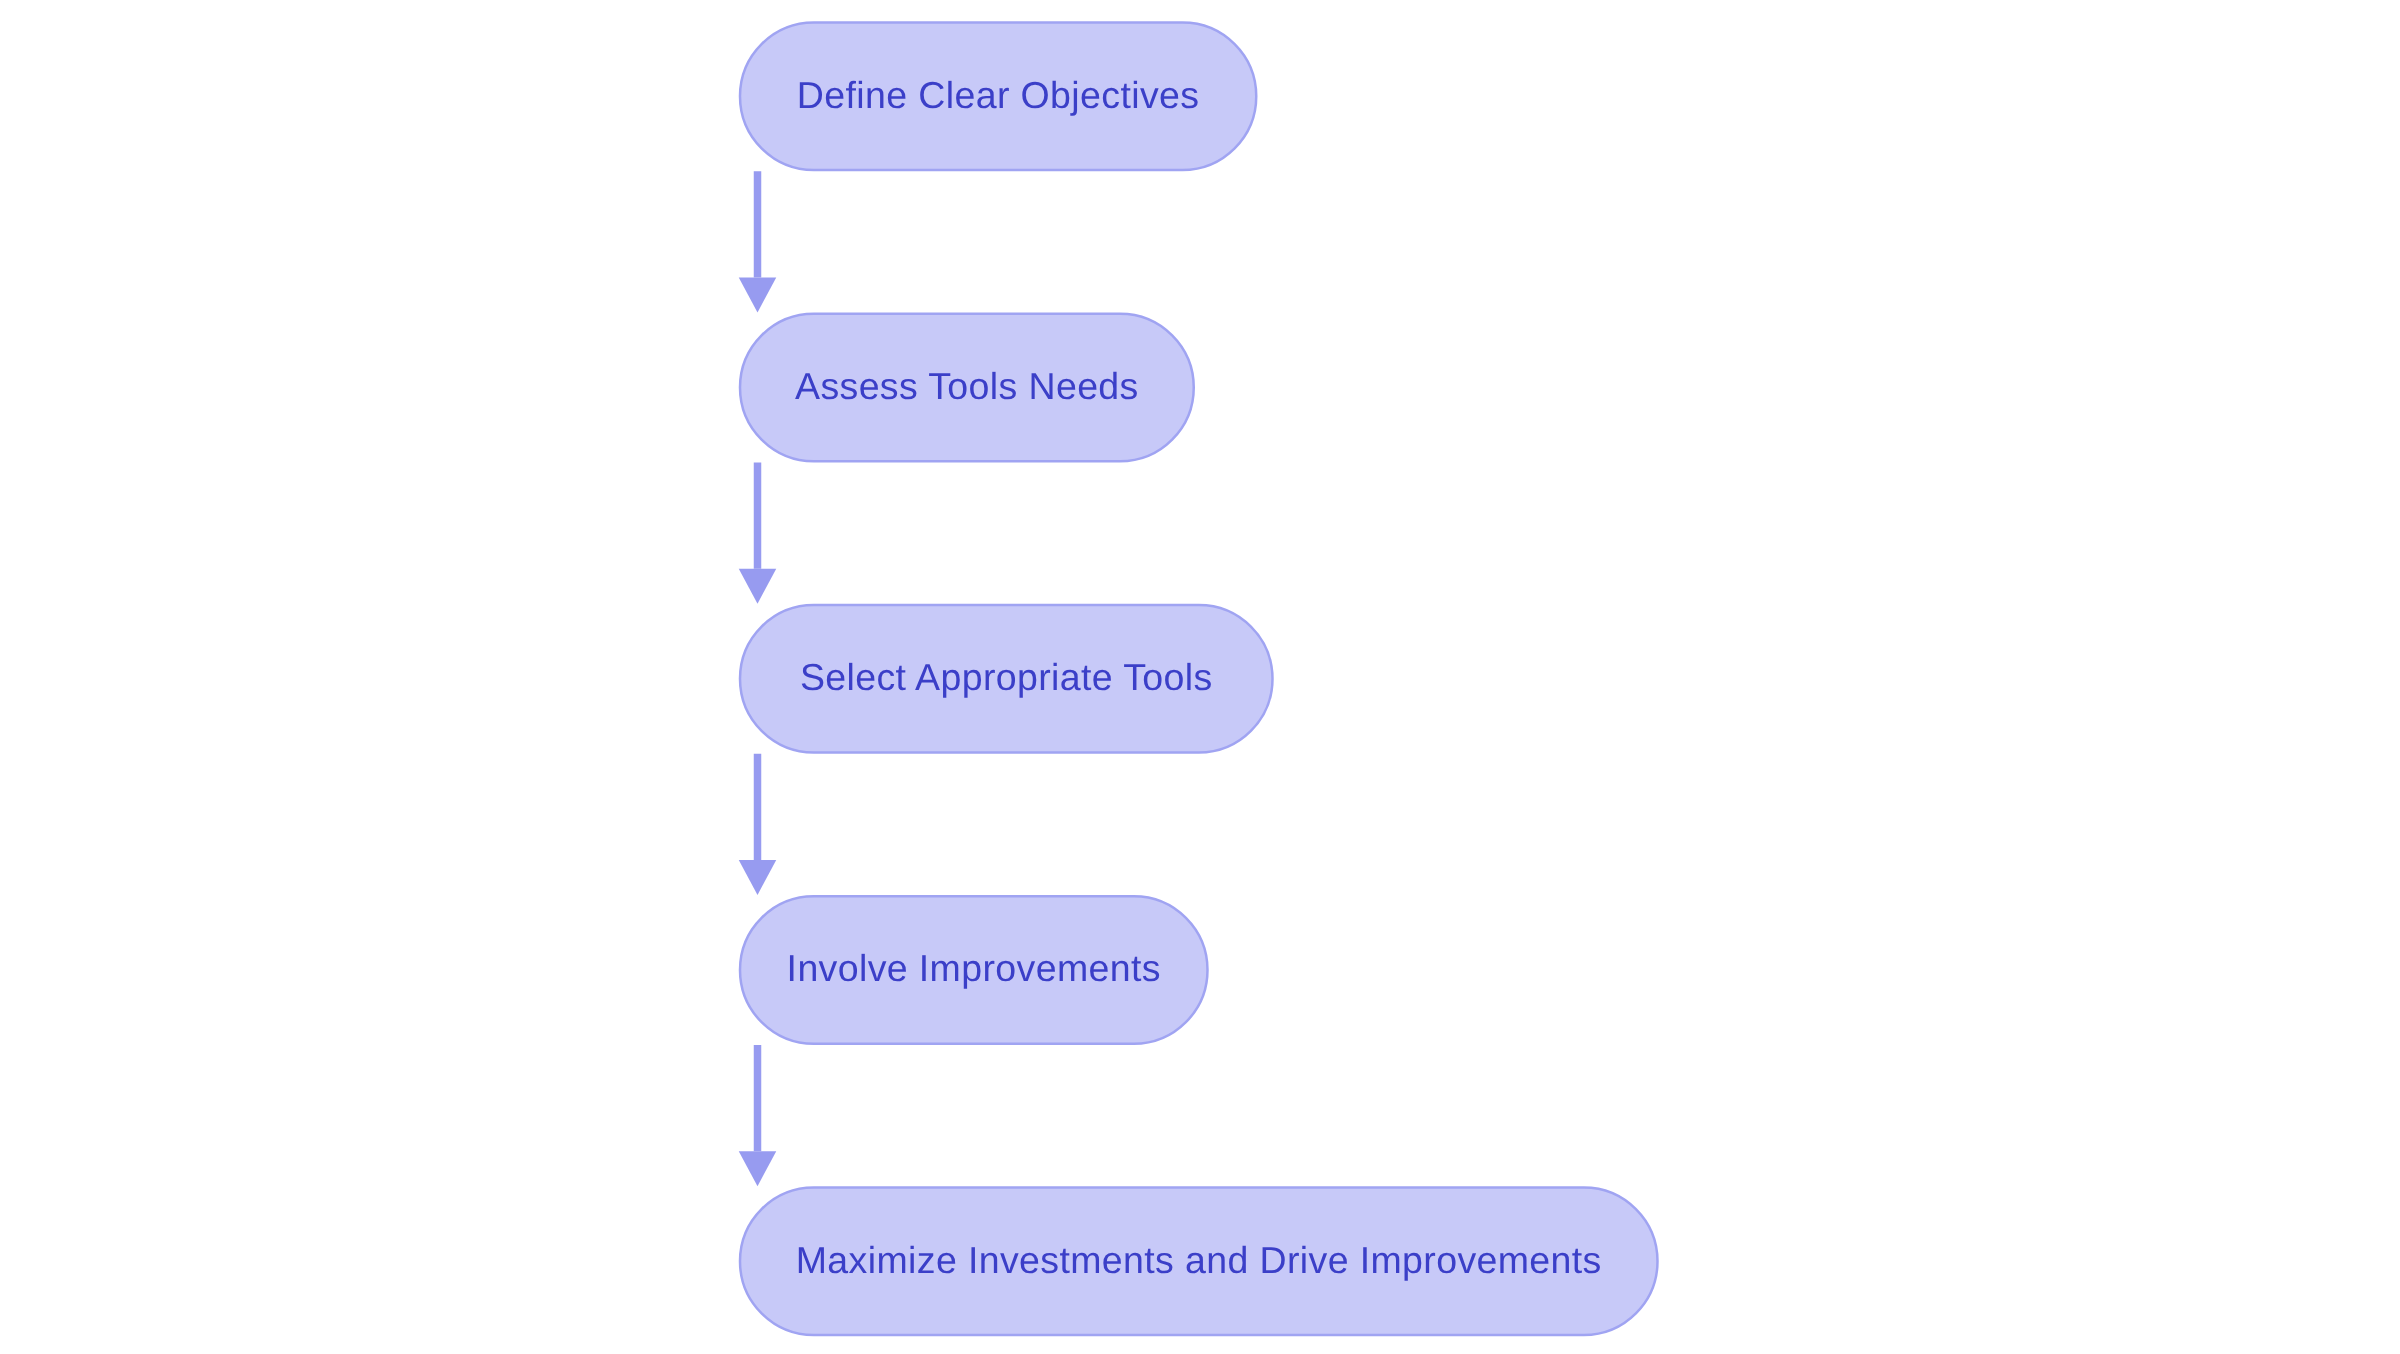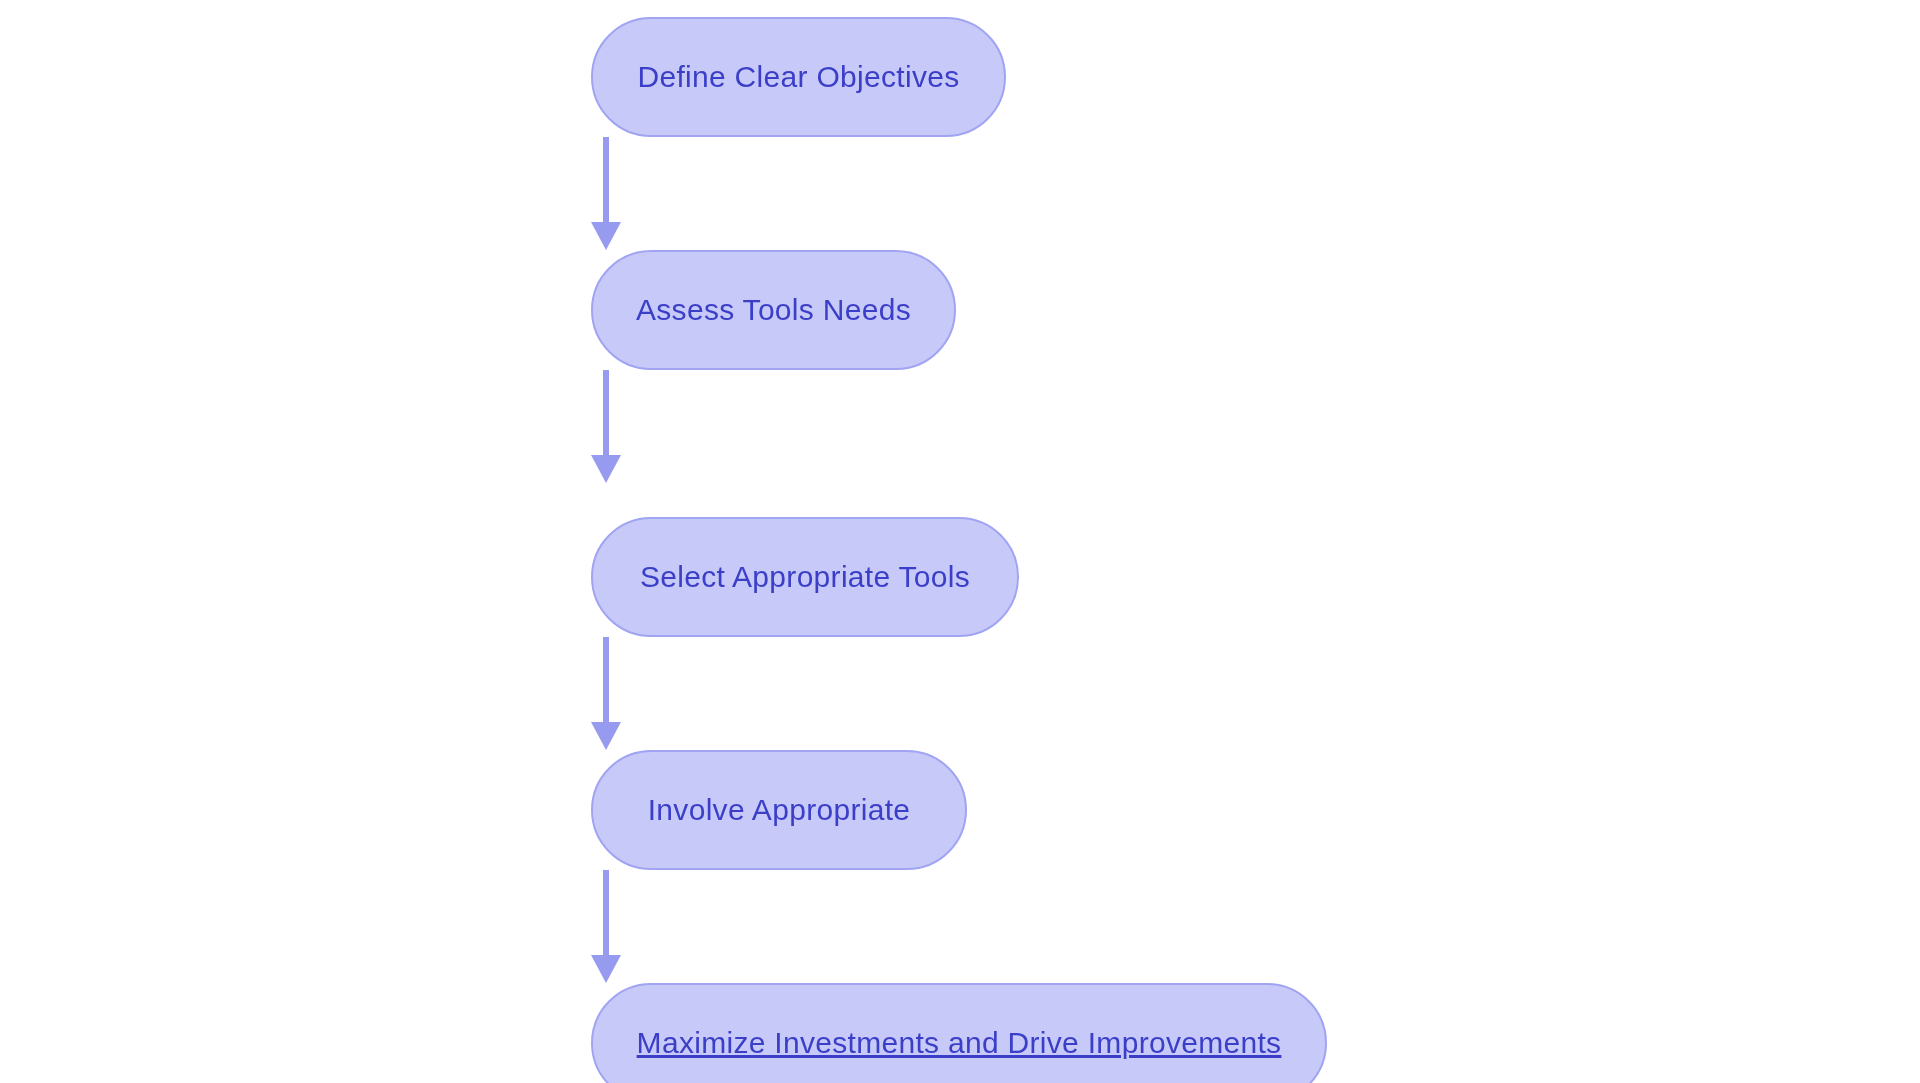--- a/index.html
+++ b/index.html
@@ -35,23 +35,23 @@
     font-size: 30px;
     letter-spacing: 0.3px;
     display: flex;
     align-items: center;
     justify-content: center;
     box-sizing: border-box;
     white-space: nowrap;
   }
   .node-w1 { width: 415px; }
   .node-w2 { width: 365px; }
-  .node-w3 { width: 428px; margin-top: 34px; }
+  .node-w3 { width: 428px; }
   .node-w4 { width: 376px; }
-  .node-w5 { width: 736px; text-decoration: underline; }
+  .node-w5 { width: 736px; }
   .flow-arrow {
     height: 113px;
     display: flex;
     flex-direction: column;
     align-items: center;
   }
   .flow-arrow .stem {
     width: 6px;
     flex: 1 1 auto;
     background: #979bf0;
@@ -91,21 +91,21 @@
     <div class="flow-node node-w3">
       <span>Select Appropriate Tools</span>
     </div>
 
     <div class="flow-arrow">
       <div class="stem"></div>
       <div class="head"></div>
     </div>
 
     <div class="flow-node node-w4">
-      <span>Involve Appropriate</span>
+      <span>Involve Improvements</span>
     </div>
 
     <div class="flow-arrow">
       <div class="stem"></div>
       <div class="head"></div>
     </div>
 
     <div class="flow-node node-w5">
       <span>Maximize Investments and Drive Improvements</span>
     </div>

